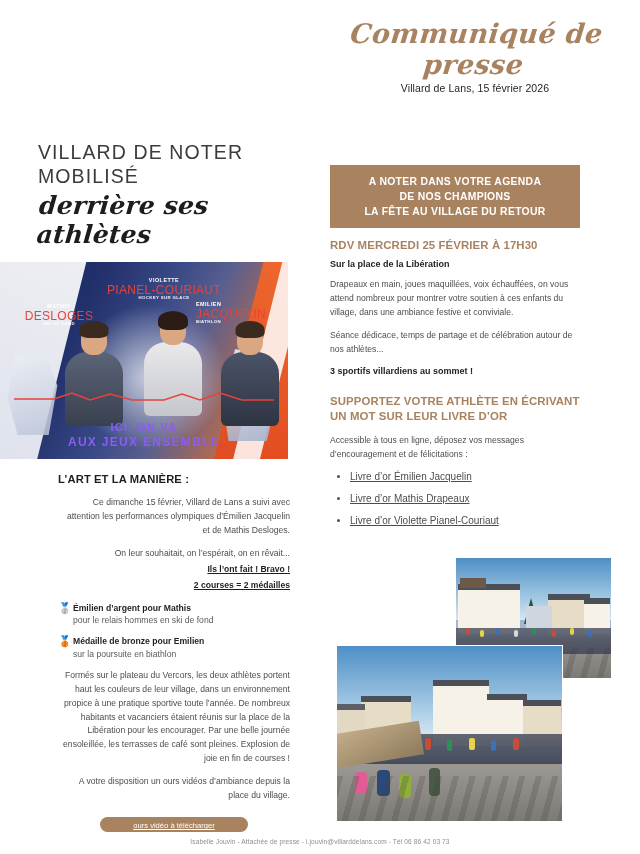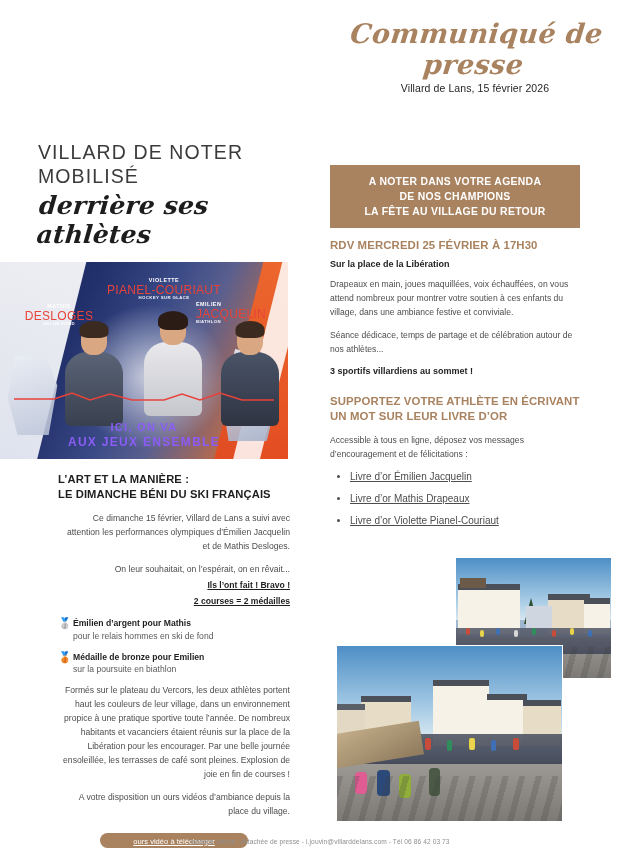--- a/index.html
+++ b/index.html
@@ -213,21 +213,20 @@
     </div>
 
     <div class="tag">
       <div class="t1">ICI, ON VA</div>
       <div class="t2">AUX JEUX ENSEMBLE</div>
     </div>
   </div>
 
   <div class="lbody">
     <div class="lh">L’ART ET LA MANIÈRE :</div>
-    <div class="lh">LE DIMANCHE BÉNI DU SKI FRANÇAIS</div>
     <div class="p">Ce dimanche 15 février, Villard de Lans a suivi avec attention les performances olympiques d’Émilien Jacquelin et de Mathis Desloges.</div>
     <div class="p">On leur souhaitait, on l’espérait, on en rêvait...</div>
     <div class="p tight b" style="margin-top:2px;">Ils l’ont fait ! Bravo !</div>
     <div class="p tight b" style="margin-top:2px;">2 courses = 2 médailles</div>
 
     <div class="medal">
       <div class="ic">🥈</div>
       <div class="tx">
         <div class="m1">Émilien d’argent pour Mathis</div>
         <div class="m2">pour le relais hommes en ski de fond</div>

